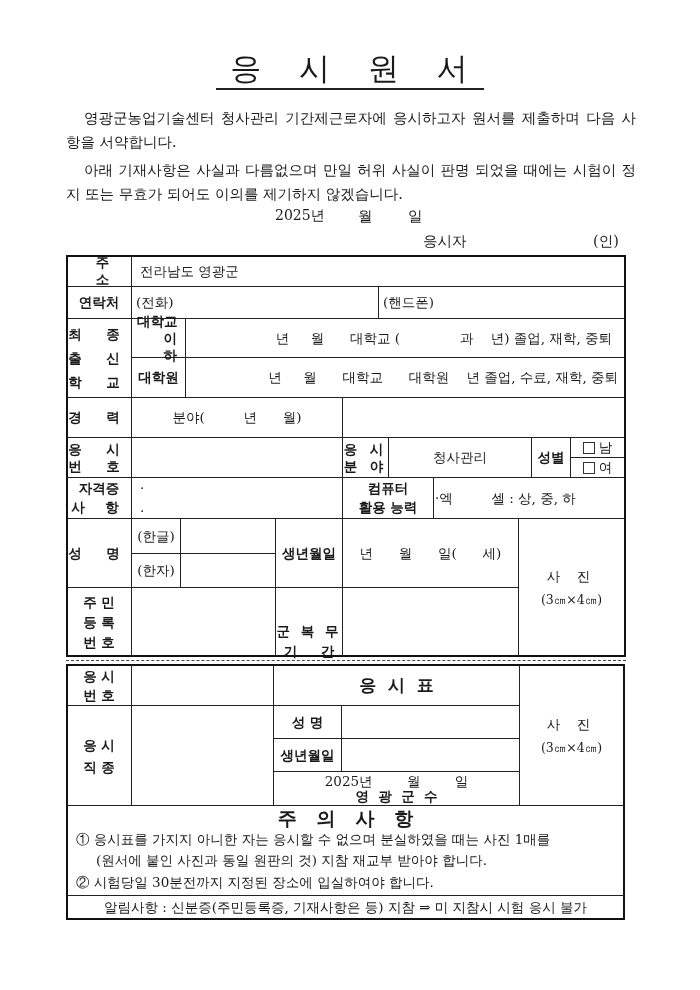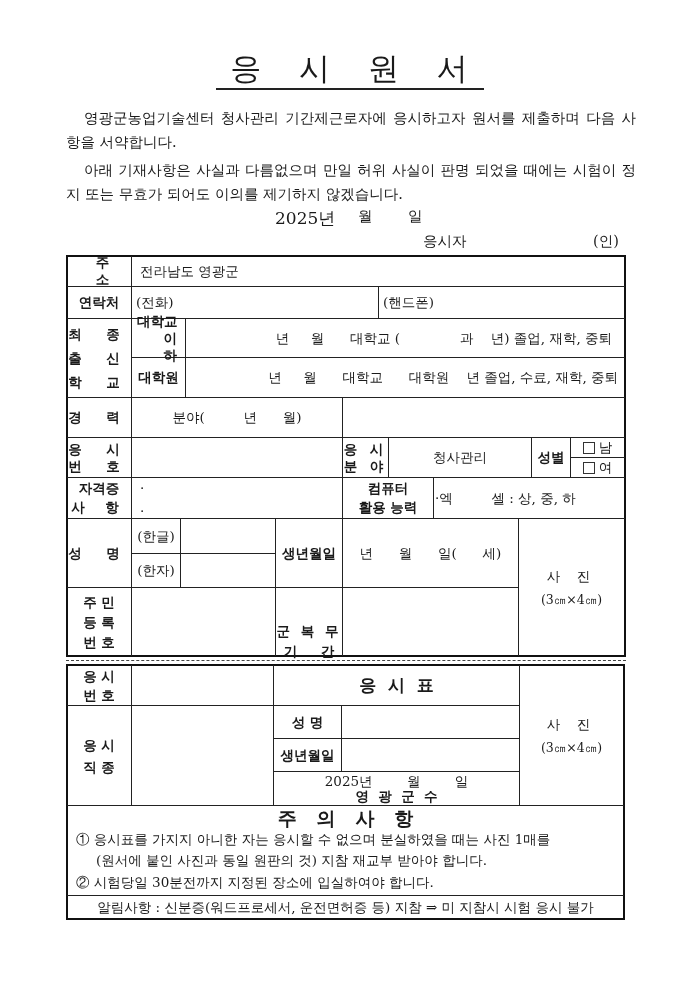--- a/index.html
+++ b/index.html
@@ -22,21 +22,21 @@
   .dash { position: absolute; left: 66px; width: 560px; height: 0; border-top: 1px dashed #444; }
 </style>
 </head>
 <body>
 
 <div class="abs title"><span>응 시 원 서</span></div>
 
 <div class="abs para" style="top:106px; text-indent:18px;">영광군농업기술센터 청사관리 기간제근로자에 응시하고자 원서를 제출하며 다음 사항을 서약합니다.</div>
 <div class="abs para" style="top:158px; text-indent:18px;">아래 기재사항은 사실과 다름없으며 만일 허위 사실이 판명 되었을 때에는 시험이 정지 또는 무효가 되어도 이의를 제기하지 않겠습니다.</div>
 
-<div class="abs" style="top:207px; left:275px; font-size:17px;">2025년</div>
+<div class="abs" style="top:207px; left:275px; font-size:14px;">2025년</div>
 <div class="abs" style="top:207px; left:358px; font-size:14.5px;">월</div>
 <div class="abs" style="top:207px; left:408px; font-size:14.5px;">일</div>
 <div class="abs" style="top:232px; left:423px; font-size:14.5px;">응시자</div>
 <div class="abs" style="top:232px; left:593px; font-size:14.5px;">(인)</div>
 
 <div>
 
   <div class="ln h thick" style="left:66px; top:255px; width:560px; height:2px;"></div>
   <div class="ln h thick" style="left:66px; top:655px; width:560px; height:2px;"></div>
   <div class="ln v thick" style="left:66px; top:255px; height:402px; width:2px;"></div>
@@ -191,13 +191,13 @@
 <div class="cell" style="left:342px; top:739px; width:177px; height:32px;"></div>
 <div class="cell" style="left:274px; top:772px; width:245px; height:33px; flex-direction:column; line-height:15px; white-space:pre;">
   <div>2025년        월        일</div>
   <div class="bold">영  광  군  수</div>
 </div>
 
 <div class="abs bold" style="left:67px; top:806px; width:557px; text-align:center; font-size:19px; white-space:pre;">주   의   사   항</div>
 <div class="abs" style="left:76px; top:831px; font-size:13.5px; white-space:nowrap;">① 응시표를 가지지 아니한 자는 응시할 수 없으며 분실하였을 때는 사진 1매를</div>
 <div class="abs" style="left:96px; top:852px; font-size:13.5px; white-space:nowrap;">(원서에 붙인 사진과 동일 원판의 것) 지참 재교부 받아야 합니다.</div>
 <div class="abs" style="left:76px; top:874px; font-size:13.5px; white-space:nowrap;">② 시험당일 30분전까지 지정된 장소에 입실하여야 합니다.</div>
-<div class="abs" style="left:67px; top:899px; width:557px; text-align:center; font-size:13.5px; white-space:nowrap;">알림사항 : 신분증(워드프로세서, 운전면허증 등) 지참 ⇒ 미 지참시 시험 응시 불가</div>
+<div class="abs" style="left:67px; top:899px; width:557px; text-align:center; font-size:13.5px; white-space:nowrap;">알림사항 : 신분증(주민등록증, 기재사항은 등) 지참 ⇒ 미 지참시 시험 응시 불가</div>
 
 </body></html>

